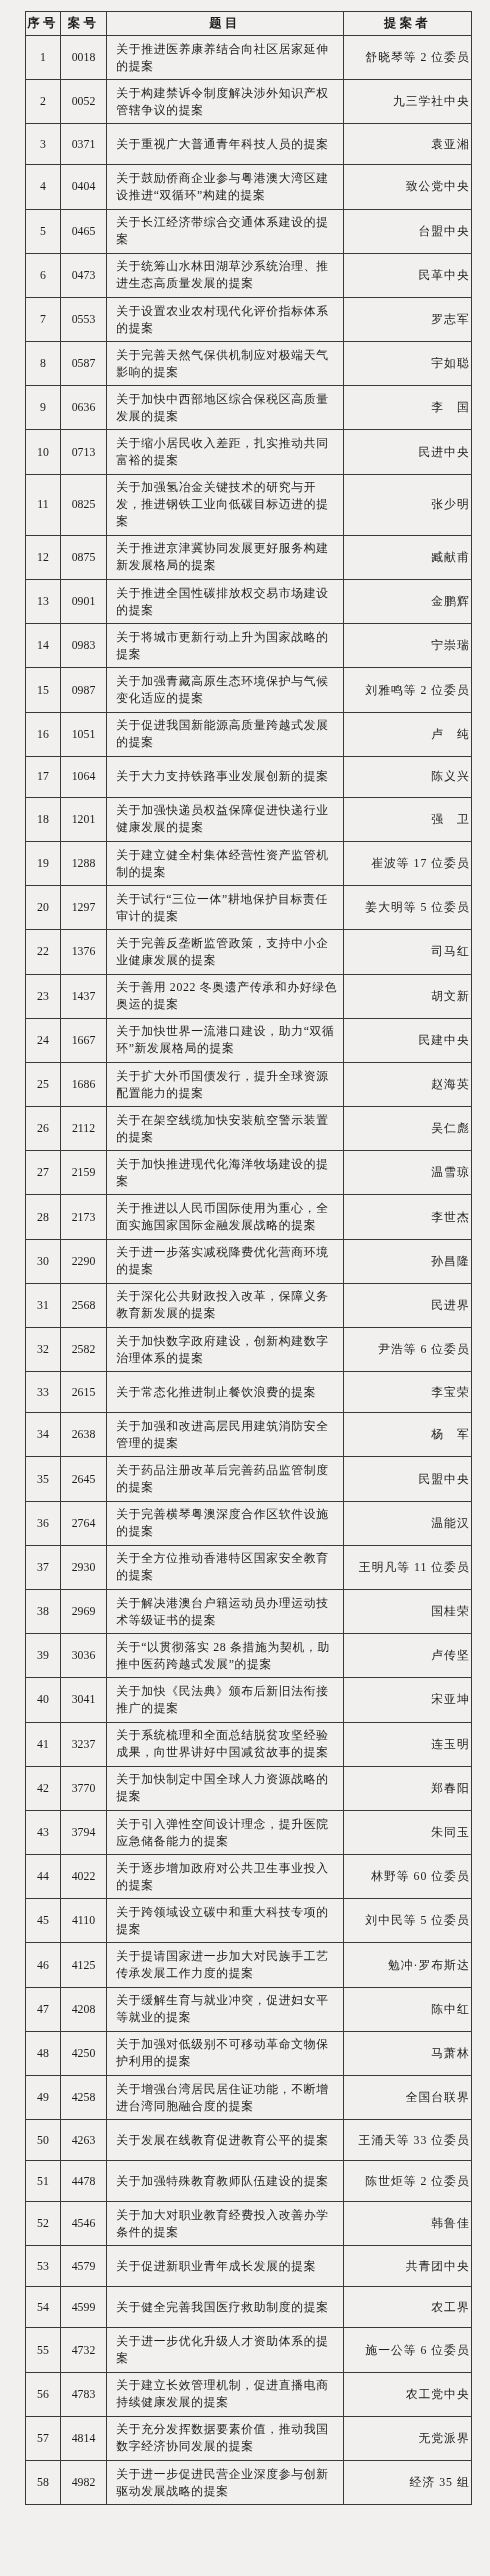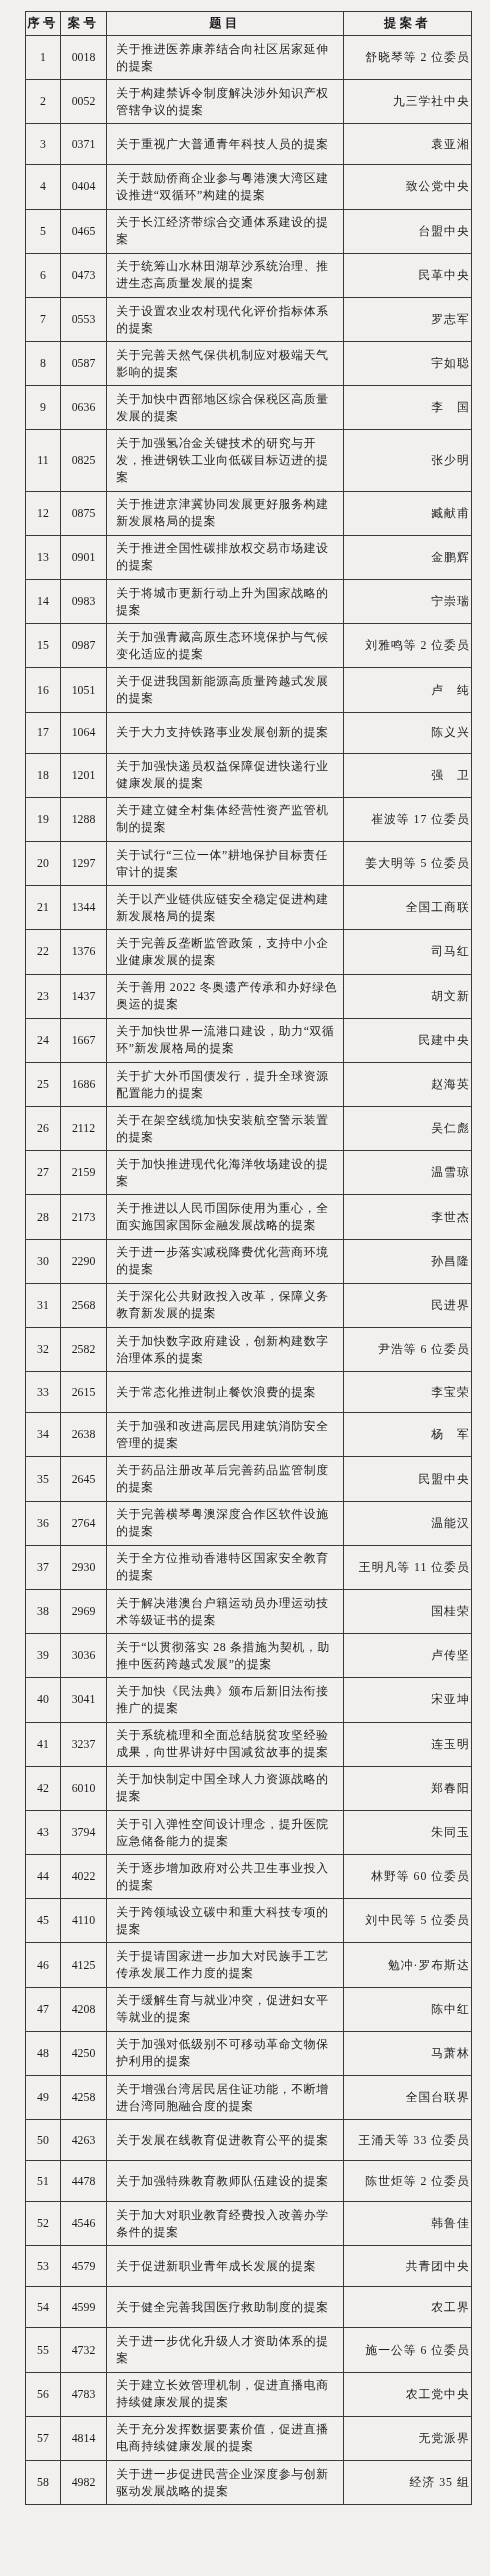--- a/index.html
+++ b/index.html
@@ -124,20 +124,26 @@
     <td class="c-title">关于完善天然气保供机制应对极端天气影响的提案</td>
     <td class="c-proposer">宇如聪</td>
   </tr>
         <tr class="data-row">
     <td class="c-no">9</td>
     <td class="c-case">0636</td>
     <td class="c-title">关于加快中西部地区综合保税区高质量发展的提案</td>
     <td class="c-proposer">李　国</td>
   </tr>
         <tr class="data-row">
+    <td class="c-no">10</td>
+    <td class="c-case">0713</td>
+    <td class="c-title">关于缩小居民收入差距，扎实推动共同富裕的提案</td>
+    <td class="c-proposer">民进中央</td>
+  </tr>
+        <tr class="data-row">
     <td class="c-no">11</td>
     <td class="c-case">0825</td>
     <td class="c-title">关于加强氢冶金关键技术的研究与开发，推进钢铁工业向低碳目标迈进的提案</td>
     <td class="c-proposer">张少明</td>
   </tr>
         <tr class="data-row">
     <td class="c-no">12</td>
     <td class="c-case">0875</td>
     <td class="c-title">关于推进京津冀协同发展更好服务构建新发展格局的提案</td>
     <td class="c-proposer">臧献甫</td>
@@ -184,26 +190,20 @@
     <td class="c-title">关于建立健全村集体经营性资产监管机制的提案</td>
     <td class="c-proposer">崔波等 17 位委员</td>
   </tr>
         <tr class="data-row">
     <td class="c-no">20</td>
     <td class="c-case">1297</td>
     <td class="c-title">关于试行“三位一体”耕地保护目标责任审计的提案</td>
     <td class="c-proposer">姜大明等 5 位委员</td>
   </tr>
         <tr class="data-row">
-    <td class="c-no">21</td>
-    <td class="c-case">1344</td>
-    <td class="c-title">关于以产业链供应链安全稳定促进构建新发展格局的提案</td>
-    <td class="c-proposer">全国工商联</td>
-  </tr>
-        <tr class="data-row">
     <td class="c-no">22</td>
     <td class="c-case">1376</td>
     <td class="c-title">关于完善反垄断监管政策，支持中小企业健康发展的提案</td>
     <td class="c-proposer">司马红</td>
   </tr>
         <tr class="data-row">
     <td class="c-no">23</td>
     <td class="c-case">1437</td>
     <td class="c-title">关于善用 2022 冬奥遗产传承和办好绿色奥运的提案</td>
     <td class="c-proposer">胡文新</td>
@@ -305,21 +305,21 @@
     <td class="c-proposer">宋亚坤</td>
   </tr>
         <tr class="data-row">
     <td class="c-no">41</td>
     <td class="c-case">3237</td>
     <td class="c-title">关于系统梳理和全面总结脱贫攻坚经验成果，向世界讲好中国减贫故事的提案</td>
     <td class="c-proposer">连玉明</td>
   </tr>
         <tr class="data-row">
     <td class="c-no">42</td>
-    <td class="c-case">6010</td>
+    <td class="c-case">3770</td>
     <td class="c-title">关于加快制定中国全球人力资源战略的提案</td>
     <td class="c-proposer">郑春阳</td>
   </tr>
         <tr class="data-row">
     <td class="c-no">43</td>
     <td class="c-case">3794</td>
     <td class="c-title">关于引入弹性空间设计理念，提升医院应急储备能力的提案</td>
     <td class="c-proposer">朱同玉</td>
   </tr>
         <tr class="data-row">
@@ -396,21 +396,21 @@
   </tr>
         <tr class="data-row">
     <td class="c-no">56</td>
     <td class="c-case">4783</td>
     <td class="c-title">关于建立长效管理机制，促进直播电商持续健康发展的提案</td>
     <td class="c-proposer">农工党中央</td>
   </tr>
         <tr class="data-row">
     <td class="c-no">57</td>
     <td class="c-case">4814</td>
-    <td class="c-title">关于充分发挥数据要素价值，促进直播电商持续健康发展的提案</td>
+    <td class="c-title">关于充分发挥数据要素价值，推动我国数字经济协同发展的提案</td>
     <td class="c-proposer">无党派界</td>
   </tr>
         <tr class="data-row">
     <td class="c-no">58</td>
     <td class="c-case">4982</td>
     <td class="c-title">关于进一步促进民营企业深度参与创新驱动发展战略的提案</td>
     <td class="c-proposer">经济 35 组</td>
   </tr>
       </tbody>
   </table>

